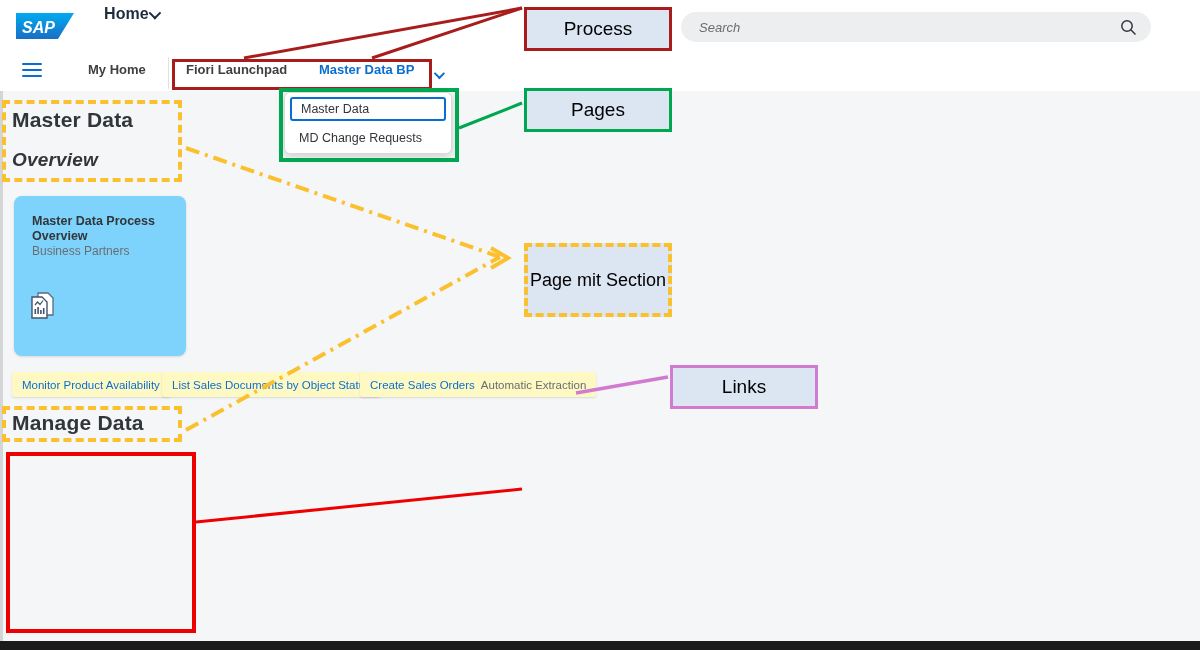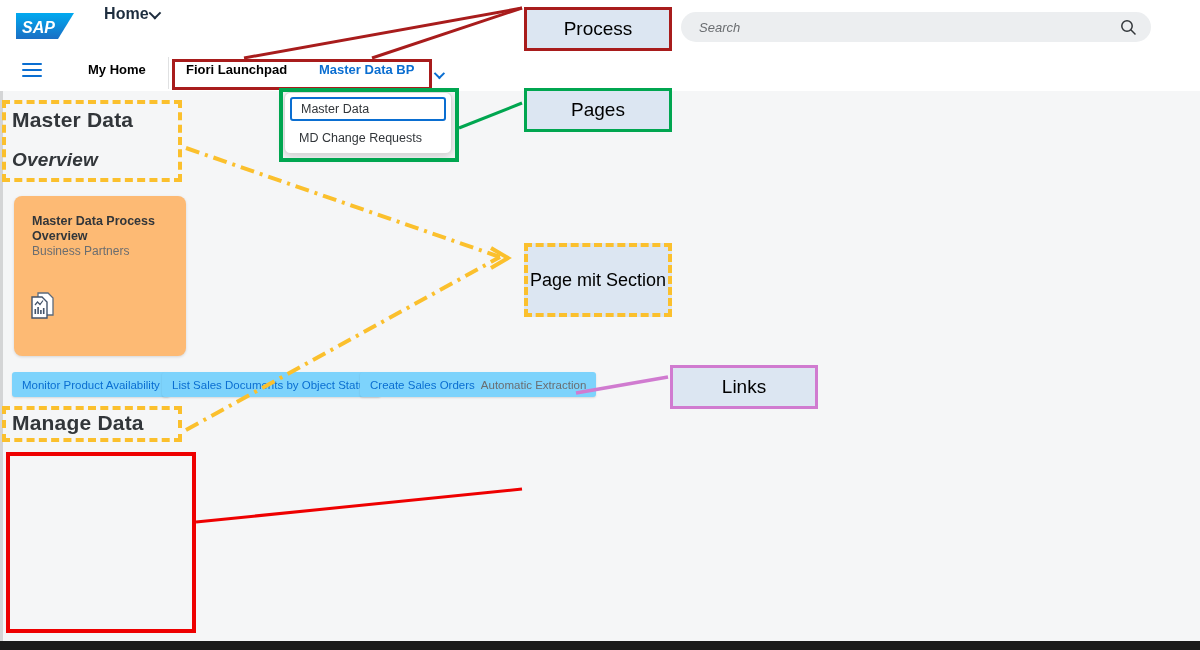--- a/index.html
+++ b/index.html
@@ -75,21 +75,21 @@
     position: absolute; left: 22px; top: 10px;
     width: 20px; height: 15px; cursor: pointer;
   }
   .burger span {
     display: block; height: 2px; background: #0a6ed1;
     margin-bottom: 4px; border-radius: 1px;
   }
   .space-tab {
     position: absolute; top: 9px;
     font-size: 13px; font-weight: bold;
-    color: #000000; cursor: pointer; white-space: nowrap;
+    color: #404040; cursor: pointer; white-space: nowrap;
   }
   .space-tab.myhome { left: 88px; }
   .space-tab.flp    { left: 186px; }
   .space-tab.mdbp   { left: 319px; color: #0a6ed1; }
   .space-chevron {
     position: absolute; left: 434px; top: 12px; cursor: pointer;
   }
   .nav-divider {
     position: absolute; left: 168px; top: 57px;
     width: 1px; height: 32px; background: #e0e1e2;
@@ -128,21 +128,21 @@
     position: absolute;
     font-size: 21px; font-weight: bold; color: #32363a;
     letter-spacing: .2px; white-space: nowrap;
   }
   .t-masterdata { left: 12px; top: 17px; }
   .t-overview   { left: 12px; top: 58px; font-size: 19px; font-weight: bold; font-style: italic; }
   .t-managedata { left: 12px; top: 320px; }
 
   .tile {
     position: absolute;
-    background: #fdba74;
+    background: #7dd3fc;
     border-radius: 8px;
     box-shadow: 0 1px 3px rgba(0,0,0,.13);
   }
   .tile .tile-title {
     position: absolute; left: 18px; top: 18px; width: 140px;
     font-size: 12.5px; font-weight: bold; color: #32363a; line-height: 15px;
   }
   .tile .tile-sub {
     position: absolute; left: 18px; width: 150px;
     font-size: 12px; color: #6a6d70;
@@ -153,21 +153,21 @@
   .tile-a .tile-sub { top: 48px; }
   .tile-a .tile-icon { top: 95px; }
   .tile-b { left: 14px; top: 368px; width: 172px; height: 160px; }
   .tile-b .tile-sub { top: 33px; }
   .tile-b .tile-icon { top: 155px; }
 
   
   .link-chip {
     position: absolute; top: 281px;
     height: 25px;
-    background: #7dd3fc;
+    background: #fef9c3;
     border-radius: 3px;
     box-shadow: 0 1px 2px rgba(0,0,0,.12);
     display: flex; align-items: center;
     padding: 0 10px; gap: 6px;
     font-size: 11.5px;
     cursor: pointer;
     white-space: nowrap;
   }
   .link-chip .pri { color: #0a6ed1; }
   .link-chip .sec { color: #6a6d70; }

